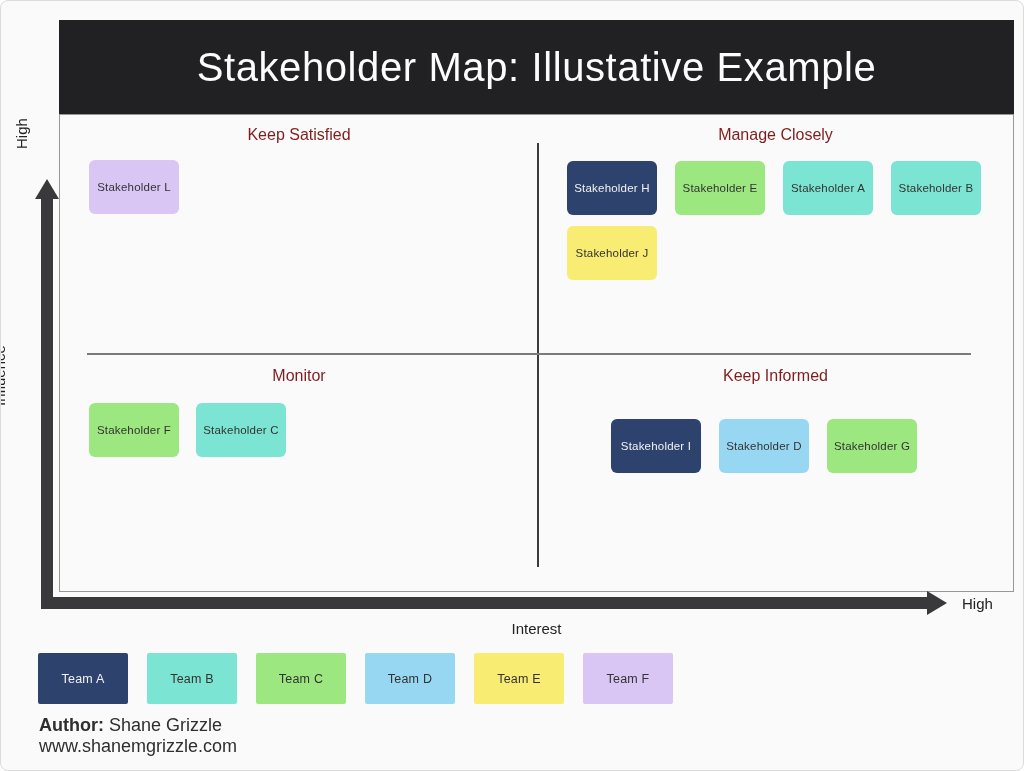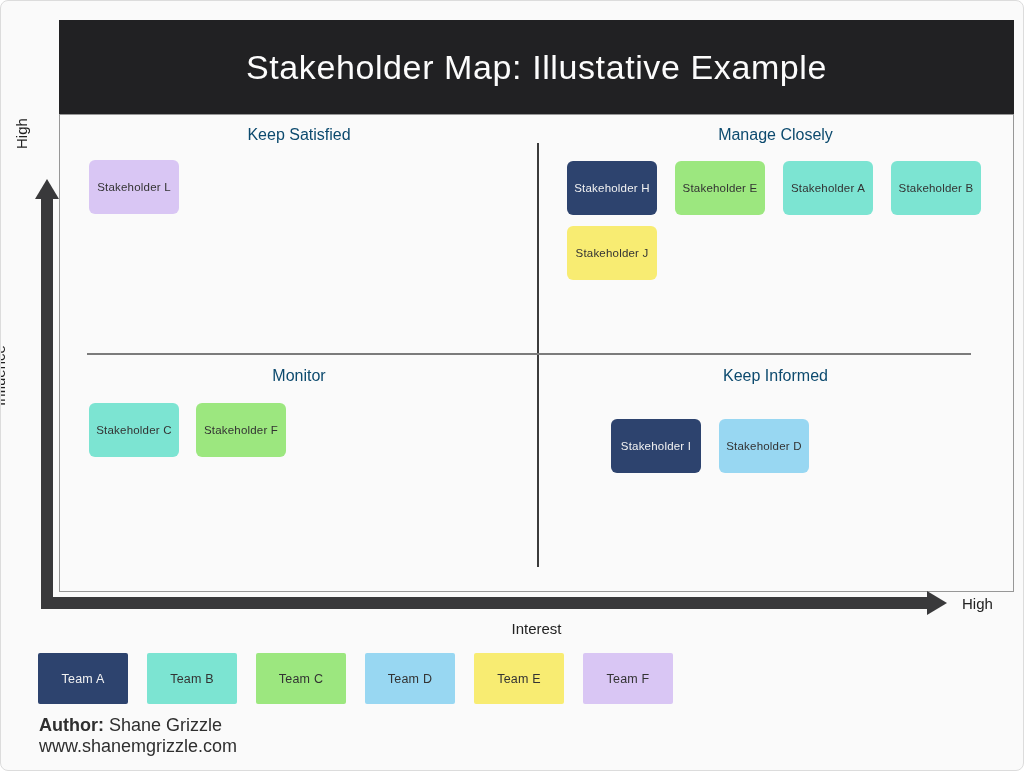--- a/index.html
+++ b/index.html
@@ -9,30 +9,30 @@
     box-sizing:border-box;overflow:hidden;
     font-family:"Liberation Sans","DejaVu Sans",sans-serif;
     color:#2e2e2e;
   }
   
   .titlebar{
     position:absolute;left:58px;top:19px;width:955px;height:94px;
     background:#212123;display:flex;align-items:center;justify-content:center;
   }
   .titlebar h1{
-    margin:0;font-size:34px;font-weight:400;color:#fcfcfc;letter-spacing:.6px;
+    margin:0;font-size:40px;font-weight:400;color:#fcfcfc;letter-spacing:.6px;
   }
   
   .chart{
     position:absolute;left:58px;top:113px;width:955px;height:478px;
     background:#fafafa;border:1px solid #979797;box-sizing:border-box;
   }
   .vline{position:absolute;left:477px;top:28px;width:2px;height:424px;background:#3b3b3b;}
   .hline{position:absolute;left:27px;top:238px;width:884px;height:2px;background:#7b7b7b;}
-  .quad-label{position:absolute;font-size:16px;color:#0c4a6e;text-align:center;}
+  .quad-label{position:absolute;font-size:16px;color:#7f1d1d;text-align:center;}
   .ql-0{left:0;top:11px;width:478px;}
   .ql-1{left:478px;top:11px;width:475px;}
   .ql-2{left:0;top:252px;width:478px;}
   .ql-3{left:478px;top:252px;width:475px;}
   
   .cards{position:absolute;display:flex;flex-wrap:wrap;}
   .cc-0{left:29px;top:45px;width:430px;column-gap:19px;row-gap:11px;}
   .cc-1{left:507px;top:46px;width:430px;column-gap:18px;row-gap:11px;}
   .cc-2{left:29px;top:288px;width:430px;column-gap:17px;row-gap:11px;}
   .cc-3{left:507px;top:304px;width:430px;column-gap:18px;row-gap:11px;padding-left:44px;}
@@ -95,26 +95,27 @@
         <div class="card" style="background: rgb(217, 198, 244);">Stakeholder L</div>
       </div>
     <div class="cards cc-1">
         <div class="card dark" style="background: rgb(45, 67, 110);">Stakeholder H</div>
         <div class="card" style="background: rgb(156, 231, 127);">Stakeholder E</div>
         <div class="card" style="background: rgb(124, 228, 210);">Stakeholder A</div>
         <div class="card" style="background: rgb(124, 228, 210);">Stakeholder B</div>
         <div class="card" style="background: rgb(248, 236, 114);">Stakeholder J</div>
       </div>
     <div class="cards cc-2">
+        <div class="card" style="background: rgb(156, 231, 127);">Stakeholder F</div>
         <div class="card" style="background: rgb(124, 228, 210);">Stakeholder C</div>
-        <div class="card" style="background: rgb(156, 231, 127);">Stakeholder F</div>
       </div>
     <div class="cards cc-3">
         <div class="card dark" style="background: rgb(45, 67, 110);">Stakeholder I</div>
         <div class="card" style="background: rgb(152, 215, 242);">Stakeholder D</div>
+        <div class="card" style="background: rgb(156, 231, 127);">Stakeholder G</div>
       </div>
   </div>
 
   <div class="y-shaft"></div>
   <div class="y-head"></div>
   <div class="x-shaft"></div>
   <div class="x-head"></div>
 
   <div class="y-high">High</div>
   <div class="y-title">Influence</div>

